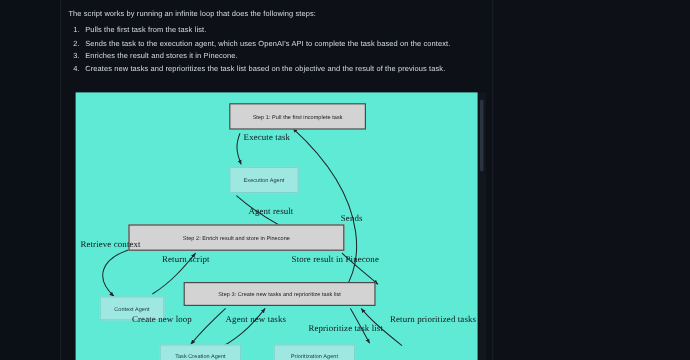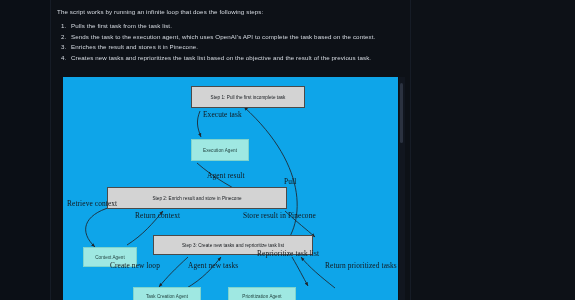--- a/index.html
+++ b/index.html
@@ -22,21 +22,21 @@
   .prose ol{margin:5px 0 0 0;padding:0;list-style:none;}
   .prose ol li{
     font-size:6.2px;line-height:10.6px;letter-spacing:.1px;
     padding-left:14px;position:relative;color:#d7dce3;
   }
   .prose ol li .num{position:absolute;left:4px;top:0;}
 
   
   .panel{
     position:absolute;left:63px;top:77px;width:335px;height:223px;
-    background:#0ea5e9;overflow:hidden;
+    background:#5eead4;overflow:hidden;
   }
   .panel-scroll{position:absolute;left:399px;top:77px;width:6px;height:223px;background:#11161f;}
   .panel-scroll .thumb{position:absolute;left:1px;top:6px;width:3px;height:60px;background:#2b3240;border-radius:2px;}
 
   .svgwrap{position:absolute;left:0;top:0;width:335px;height:223px;}
 
   
   .node{
     position:absolute;box-sizing:border-box;
     display:flex;align-items:center;justify-content:center;
@@ -131,27 +131,27 @@
     <div class="node agent" style="left:20px;top:170px;width:54px;height:20px;">Context Agent</div>
 
     <div class="node step" style="left:90px;top:158px;width:160px;height:20px;">Step 3: Create new tasks and reprioritize task list</div>
 
     <div class="node agent" style="left:70px;top:210px;width:68px;height:18px;">Task Creation Agent</div>
 
     <div class="node agent" style="left:165px;top:210px;width:68px;height:18px;">Prioritization Agent</div>
 
     <div class="edge-label" style="left:140px;top:33px;">Execute task</div>
     <div class="edge-label" style="left:144px;top:94px;">Agent result</div>
-    <div class="edge-label" style="left:221px;top:100px;">Pull</div>
+    <div class="edge-label" style="left:221px;top:100px;">Sends</div>
     <div class="edge-label" style="left:4px;top:122px;">Retrieve context</div>
-    <div class="edge-label" style="left:72px;top:134px;">Return context</div>
+    <div class="edge-label" style="left:72px;top:134px;">Return script</div>
     <div class="edge-label" style="left:142px;top:134px;padding-left:38px;">Store result in Pinecone</div>
     <div class="edge-label" style="left:47px;top:184px;">Create new loop</div>
     <div class="edge-label" style="left:125px;top:184px;">Agent new tasks</div>
-    <div class="edge-label" style="left:194px;top:172px;text-align:center;">Reprioritize task list</div>
+    <div class="edge-label" style="left:194px;top:192px;text-align:center;">Reprioritize task list</div>
     <div class="edge-label" style="left:262px;top:184px;font-family:Liberation Serif, serif;">Return prioritized tasks</div>
 
   </div>
 
   <div class="panel-scroll">
     <div class="thumb"></div>
   </div>
 
   <div class="rail" style="left:410px"></div>
   <div class="gutter-right"></div>

